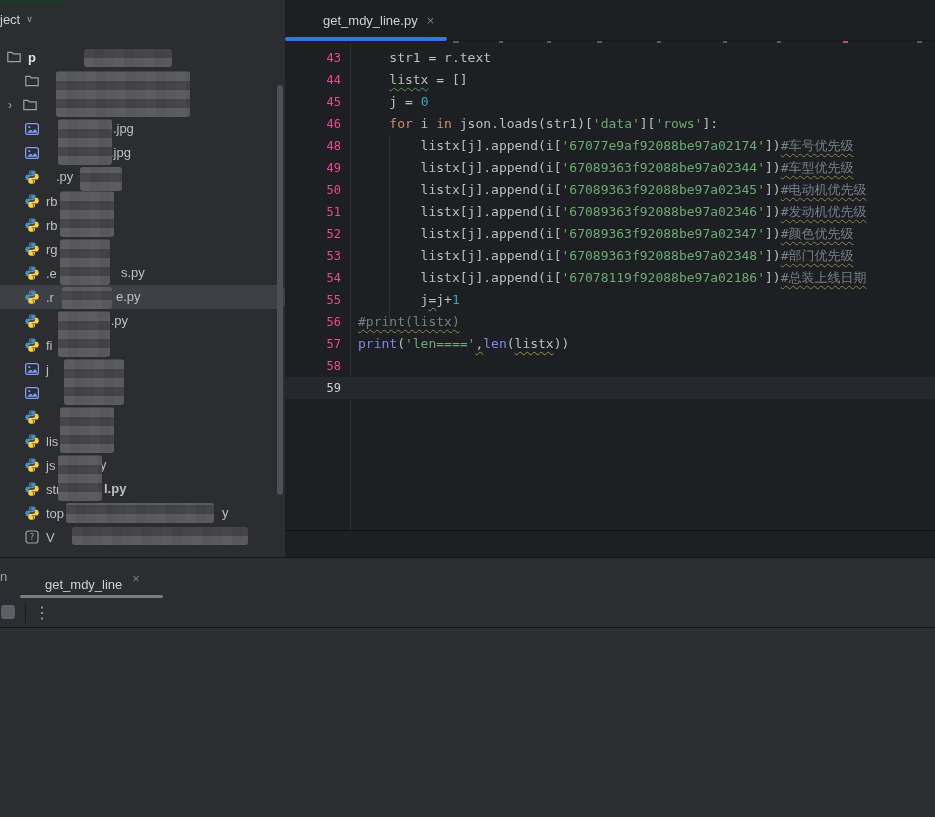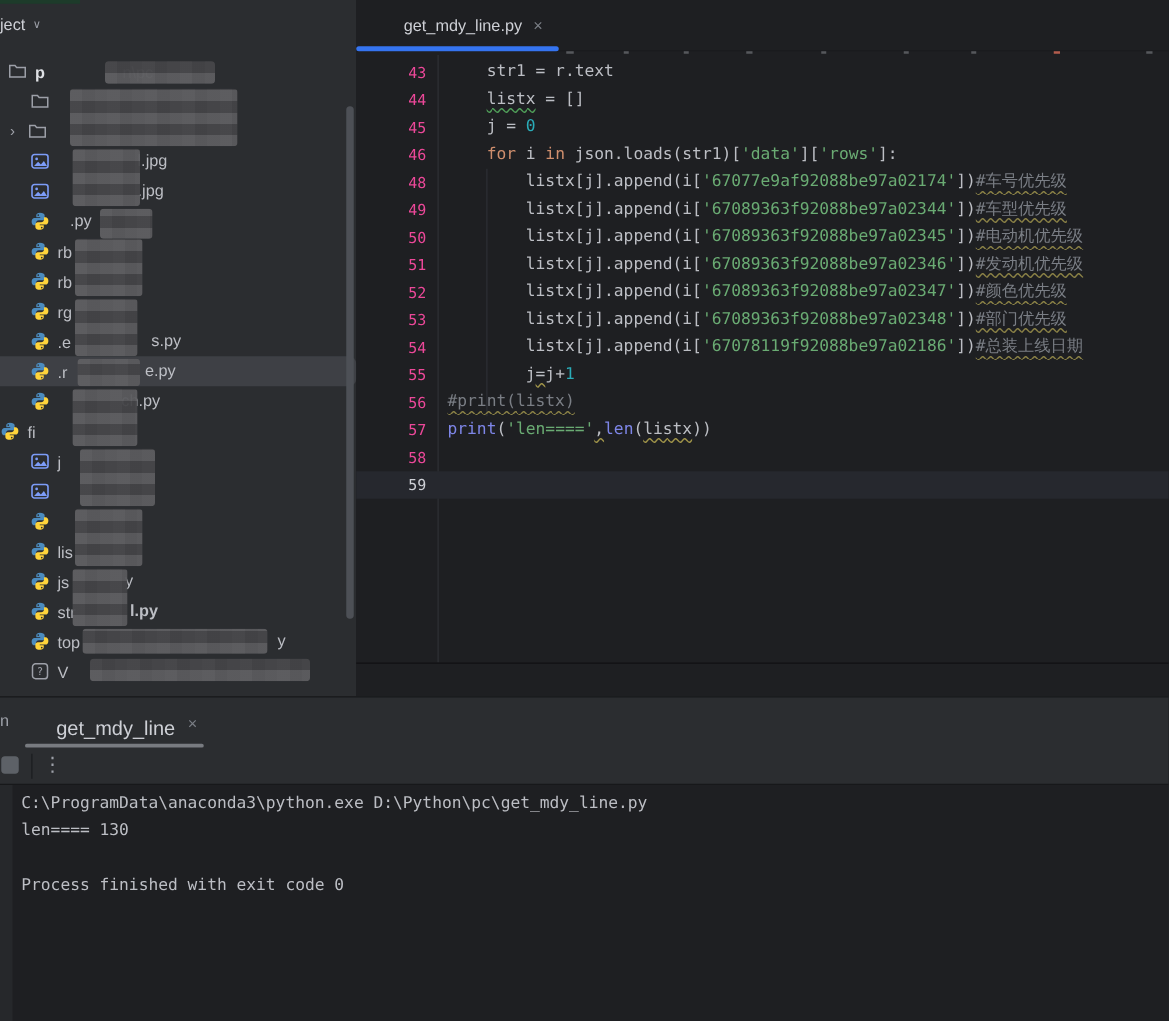--- a/index.html
+++ b/index.html
@@ -47,21 +47,21 @@
   .tk-f{color:#7e86e8}
   .tk-cw{color:#7a7e85;text-decoration:underline wavy #8a8145;text-decoration-thickness:1px;text-underline-offset:3px;text-decoration-skip-ink:none;}
   .tk-ty{color:#bcbec4;text-decoration:underline wavy #4f9e58;text-decoration-thickness:1px;text-underline-offset:3px;text-decoration-skip-ink:none;}
   .tk-tw,.tk-ww{color:#bcbec4;text-decoration:underline wavy #9f9348;text-decoration-thickness:1px;text-underline-offset:3px;text-decoration-skip-ink:none;}
 
   
   #run-panel{position:absolute;left:0;top:557px;width:935px;height:260px;background:#2b2d30;border-top:1px solid #17181a;box-sizing:border-box;}
   #rp-title{position:absolute;left:0;top:11px;color:#9da0a8;font-size:13px;}
   #rp-tab{position:absolute;left:22px;top:0;height:41px;display:flex;align-items:center;}
   #rp-tab .ic{width:16px;height:16px;margin-right:7px;}
-  #rp-tab .lbl{color:#ced0d6;font-size:16px;margin-top:11px;}
+  #rp-tab .lbl{color:#ced0d6;font-size:13px;margin-top:11px;}
   #rp-tab .cls{color:#7a7e85;font-size:13px;margin-left:10px;}
   #rp-underline{position:absolute;left:20px;top:37px;width:143px;height:3px;background:#787b80;border-radius:2px;}
   #rp-toolbar{position:absolute;left:0;top:41px;width:935px;height:29px;border-bottom:1px solid #17181a;box-sizing:border-box;}
   #stop-btn{position:absolute;left:1px;top:6px;width:14px;height:14px;background:#5d6167;border-radius:3px;}
   #tb-sep{position:absolute;left:25px;top:4px;width:1px;height:20px;background:#1b1c1f;}
   #kebab{position:absolute;left:34px;top:2px;color:#9da0a8;font-size:16px;line-height:24px;}
   #console{position:absolute;left:0;top:70px;width:935px;height:190px;background:#1e1f22;
     font-family:"DejaVu Sans Mono",monospace;font-size:13px;line-height:22px;color:#bcbec4;}
   #console-gutter{position:absolute;left:0;top:0;width:10px;height:190px;background:#26282b;}
   #console-lines{position:absolute;left:17px;top:4px;white-space:pre;}
@@ -117,21 +117,21 @@
               <path fill="#ffd43b" d="M8.1 14.8c1.8 0 2.9-.8 2.9-2v-1.6H7.8v-.6h4.6c1.3 0 2.3-1 2.3-2.9 0-1.8-1-2.9-2.3-2.9h-1.2v1.7c0 1.2-1 2.2-2.3 2.2H6.2c-1 0-1.9.8-1.9 1.9v2.1c0 1.3 1.6 2.1 3.8 2.1zm1.3-1.1c-.4 0-.7-.3-.7-.7s.3-.7.7-.7.7.3.7.7-.3.7-.7.7z"></path>
             </svg></span><span>.e</span><span class="post" style="left: 121px;">s.py</span></div>
         <div class="tree-row sel" style="padding-left: 24px;"><span class="ic"><svg width="16" height="16" viewBox="0 0 16 16">
               <path fill="#4b8bbe" d="M7.9 1.2c-1.8 0-2.9.8-2.9 2v1.6h3.2v.6H3.6c-1.3 0-2.3 1-2.3 2.9 0 1.8 1 2.9 2.3 2.9h1.2V9.4c0-1.2 1-2.2 2.3-2.2h2.7c1 0 1.9-.8 1.9-1.9V3.2c0-1.3-1.6-2-3.8-2zM6.6 2.3c.4 0 .7.3.7.7s-.3.7-.7.7-.7-.3-.7-.7.3-.7.7-.7z"></path>
               <path fill="#ffd43b" d="M8.1 14.8c1.8 0 2.9-.8 2.9-2v-1.6H7.8v-.6h4.6c1.3 0 2.3-1 2.3-2.9 0-1.8-1-2.9-2.3-2.9h-1.2v1.7c0 1.2-1 2.2-2.3 2.2H6.2c-1 0-1.9.8-1.9 1.9v2.1c0 1.3 1.6 2.1 3.8 2.1zm1.3-1.1c-.4 0-.7-.3-.7-.7s.3-.7.7-.7.7.3.7.7-.3.7-.7.7z"></path>
             </svg></span><span>.r</span><span class="post" style="left: 116px;">e.py</span></div>
         <div class="tree-row" style="padding-left: 24px;"><span class="ic"><svg width="16" height="16" viewBox="0 0 16 16">
               <path fill="#4b8bbe" d="M7.9 1.2c-1.8 0-2.9.8-2.9 2v1.6h3.2v.6H3.6c-1.3 0-2.3 1-2.3 2.9 0 1.8 1 2.9 2.3 2.9h1.2V9.4c0-1.2 1-2.2 2.3-2.2h2.7c1 0 1.9-.8 1.9-1.9V3.2c0-1.3-1.6-2-3.8-2zM6.6 2.3c.4 0 .7.3.7.7s-.3.7-.7.7-.7-.3-.7-.7.3-.7.7-.7z"></path>
               <path fill="#ffd43b" d="M8.1 14.8c1.8 0 2.9-.8 2.9-2v-1.6H7.8v-.6h4.6c1.3 0 2.3-1 2.3-2.9 0-1.8-1-2.9-2.3-2.9h-1.2v1.7c0 1.2-1 2.2-2.3 2.2H6.2c-1 0-1.9.8-1.9 1.9v2.1c0 1.3 1.6 2.1 3.8 2.1zm1.3-1.1c-.4 0-.7-.3-.7-.7s.3-.7.7-.7.7.3.7.7-.3.7-.7.7z"></path>
             </svg></span><span class="post" style="left: 97px;">ch.py</span></div>
-        <div class="tree-row" style=""><span class="ic"><svg width="16" height="16" viewBox="0 0 16 16">
+        <div class="tree-row" style="padding-left: 24px;"><span class="ic"><svg width="16" height="16" viewBox="0 0 16 16">
               <path fill="#4b8bbe" d="M7.9 1.2c-1.8 0-2.9.8-2.9 2v1.6h3.2v.6H3.6c-1.3 0-2.3 1-2.3 2.9 0 1.8 1 2.9 2.3 2.9h1.2V9.4c0-1.2 1-2.2 2.3-2.2h2.7c1 0 1.9-.8 1.9-1.9V3.2c0-1.3-1.6-2-3.8-2zM6.6 2.3c.4 0 .7.3.7.7s-.3.7-.7.7-.7-.3-.7-.7.3-.7.7-.7z"></path>
               <path fill="#ffd43b" d="M8.1 14.8c1.8 0 2.9-.8 2.9-2v-1.6H7.8v-.6h4.6c1.3 0 2.3-1 2.3-2.9 0-1.8-1-2.9-2.3-2.9h-1.2v1.7c0 1.2-1 2.2-2.3 2.2H6.2c-1 0-1.9.8-1.9 1.9v2.1c0 1.3 1.6 2.1 3.8 2.1zm1.3-1.1c-.4 0-.7-.3-.7-.7s.3-.7.7-.7.7.3.7.7-.3.7-.7.7z"></path>
             </svg></span><span>fi</span></div>
         <div class="tree-row" style="padding-left: 24px;"><span class="ic"><svg width="16" height="16" viewBox="0 0 16 16">
               <rect x="1.6" y="2.6" width="12.8" height="10.8" rx="2" fill="none" stroke="#7c9cf8" stroke-width="1.3"></rect>
               <circle cx="5.3" cy="6.1" r="1.1" fill="#7c9cf8"></circle>
               <path d="M3.2 11.8l3.3-3.4 2.2 2.1 2.4-2.8 2.5 4.1z" fill="#7c9cf8"></path>
             </svg></span><span>j</span></div>
         <div class="tree-row" style="padding-left: 24px;"><span class="ic"><svg width="16" height="16" viewBox="0 0 16 16">
               <rect x="1.6" y="2.6" width="12.8" height="10.8" rx="2" fill="none" stroke="#7c9cf8" stroke-width="1.3"></rect>
@@ -229,19 +229,15 @@
       <span class="ic"></span>
       <span class="lbl">get_mdy_line</span>
       <span class="cls">×</span>
     </div>
     <div id="rp-underline"></div>
     <div id="rp-toolbar">
       <div id="stop-btn"></div>
       <div id="tb-sep"></div>
       <div id="kebab">⋮</div>
     </div>
-    <div id="console">
-      <div id="console-gutter"></div>
-      <div id="console-lines"><div>C:\ProgramData\anaconda3\python.exe D:\Python\pc\get_mdy_line.py</div><div>len==== 130</div><div>&nbsp;</div><div>Process finished with exit code 0</div></div>
-    </div>
   </div>
 
 </div>
 
 </body></html>

